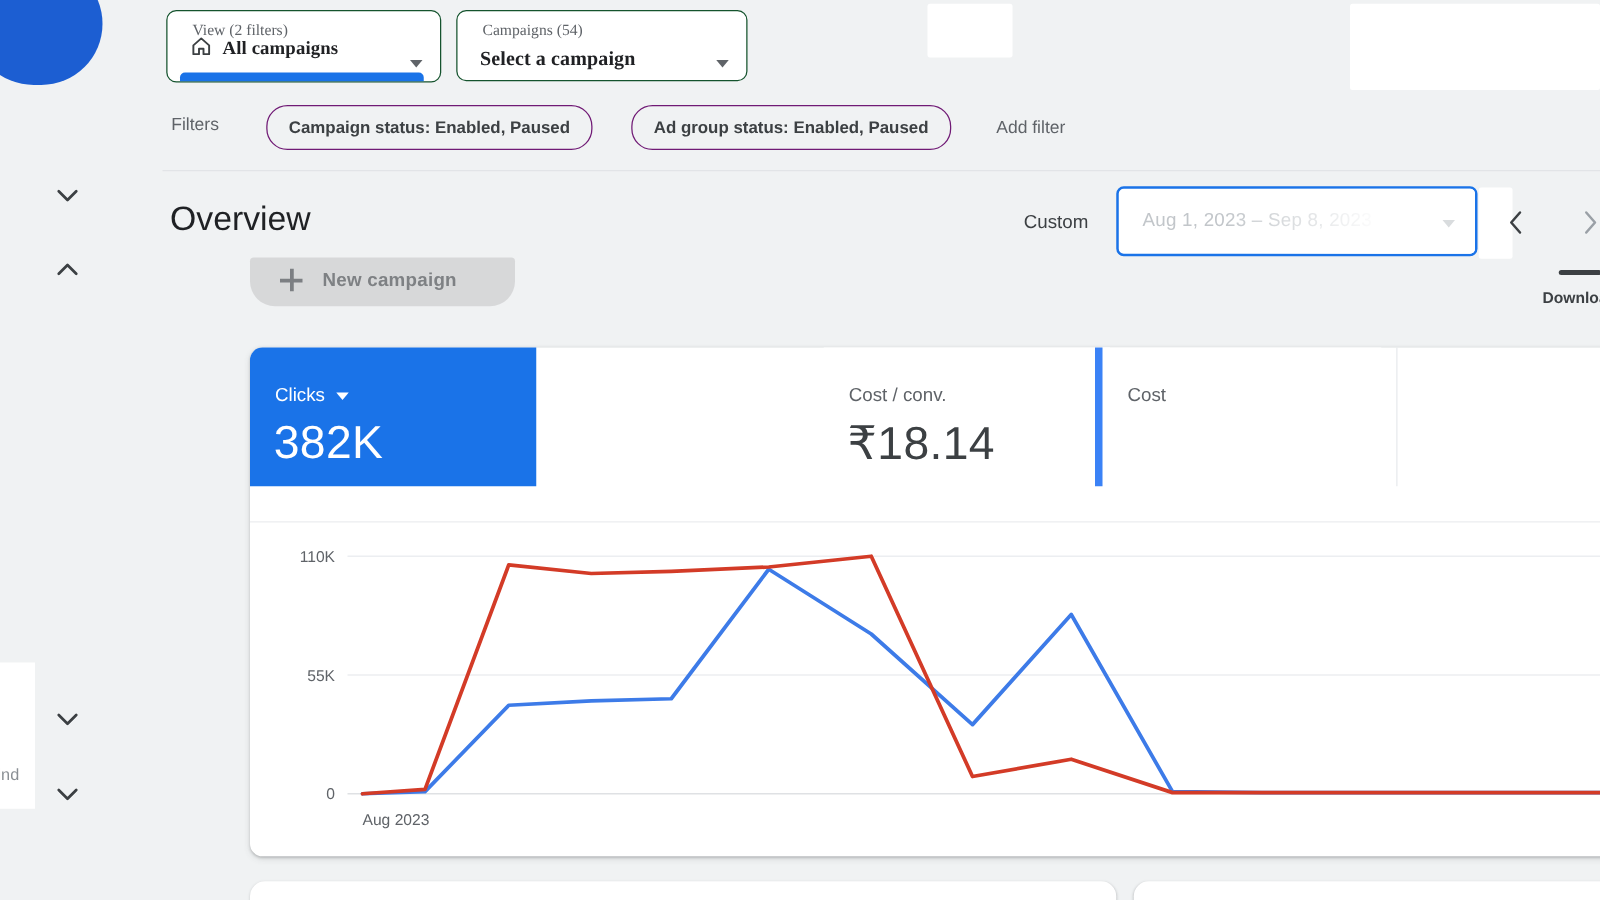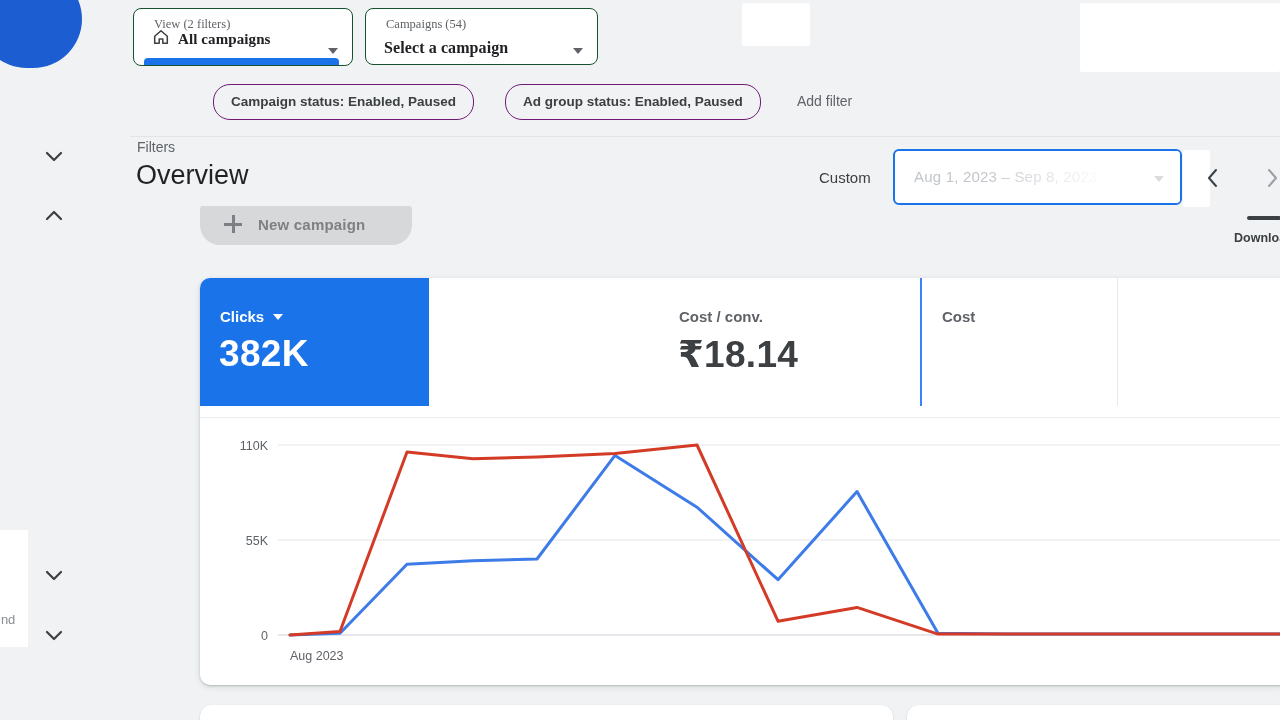--- a/index.html
+++ b/index.html
@@ -28,21 +28,21 @@
   .sel-value{font-size:15px;font-weight:700;color:#202124;letter-spacing:.1px;}
   .camp-box .sel-value{font-size:16px;}
   .caret{width:0;height:0;border-left:5px solid transparent;border-right:5px solid transparent;border-top:6px solid #5f6368;}
   .sel-caret{position:absolute;right:14px;top:39px;}
   .active-bar{position:absolute;left:10px;right:13px;bottom:0;height:7px;background:#1a73e8;border-radius:4px 4px 0 0;}
 
   
   .white-box{background:#ffffff;border-radius:2px;}
 
   
-  .filters-label{left:137px;top:91px;font-size:14px;color:#5f6368;margin-top:48px;}
+  .filters-label{left:137px;top:91px;font-size:14px;color:#5f6368;}
   .filter-chip{top:84px;height:34px;line-height:34px;border:1px solid #701a75;border-radius:17px;
     padding:0 17px;font-size:13.5px;font-weight:700;color:#3c4043;background:transparent;white-space:nowrap;}
   .add-filter{left:797px;top:93px;font-size:14px;color:#5f6368;}
   .hdr-divider{left:130px;top:136px;width:1150px;height:1px;background:#e2e4e7;}
 
   
   .overview-title{left:136px;top:160px;font-size:27px;color:#1f2124;font-weight:400;}
   .custom-label{left:819px;top:169px;font-size:15px;color:#3c4043;}
   .date-field{left:893px;top:149px;width:289px;height:56px;background:#fff;border:2px solid #1a73e8;border-radius:6px;box-sizing:border-box;}
   .date-text{position:absolute;left:19px;top:17px;font-size:15px;color:#c2c6ca;letter-spacing:.2px;white-space:nowrap;}
@@ -57,25 +57,25 @@
   .nc-plus{position:absolute;left:24px;top:9px;width:18px;height:18px;}
   .nc-plus:before,.nc-plus:after{content:"";position:absolute;background:#7c7f83;}
   .nc-plus:before{left:0;top:8px;width:18px;height:2.5px;}
   .nc-plus:after{left:8px;top:0;width:2.5px;height:18px;}
   .nc-label{position:absolute;left:58px;top:10px;font-size:15px;font-weight:700;color:#7e8184;letter-spacing:.2px;}
 
   
   .main-card{left:200px;top:278px;width:1092px;height:407px;background:#fff;border-radius:10px;
     box-shadow:0 1px 2px rgba(60,64,67,.25),0 2px 6px rgba(60,64,67,.12);}
   .chips-row{position:absolute;left:0;top:0;width:100%;height:140px;border-bottom:1px solid #ecedef;box-sizing:border-box;}
-  .chip{position:absolute;top:0;height:128px;box-sizing:border-box;font-weight:bold;}
+  .chip{position:absolute;top:0;height:111px;box-sizing:border-box;}
   .chip-0{left:0;width:229px;border-radius:10px 0 0 0;}
   .chip-1{left:229px;width:230px;}
   .chip-2{left:459px;width:229px;}
-  .chip-3{left:720px;width:229px;border-left:2px solid #3b82f6;}
+  .chip-3{left:676px;width:229px;border-left:6px solid #3b82f6;}
   .chip-4{left:917px;width:175px;border-left:1px solid #e8eaed;}
   .chip-label{position:absolute;left:20px;top:30px;font-size:15px;display:flex;align-items:center;gap:9px;}
   .chip-value{position:absolute;left:19px;top:55px;font-size:37px;letter-spacing:.3px;}
   .chip-caret{border-left-width:5px;border-right-width:5px;border-top-width:6px;}
 
   
   .chart-svg{position:absolute;left:0;top:152px;}
 
   
   .bottom-card{top:705px;height:40px;background:#fff;border-radius:12px;box-shadow:0 1px 2px rgba(60,64,67,.25);}

